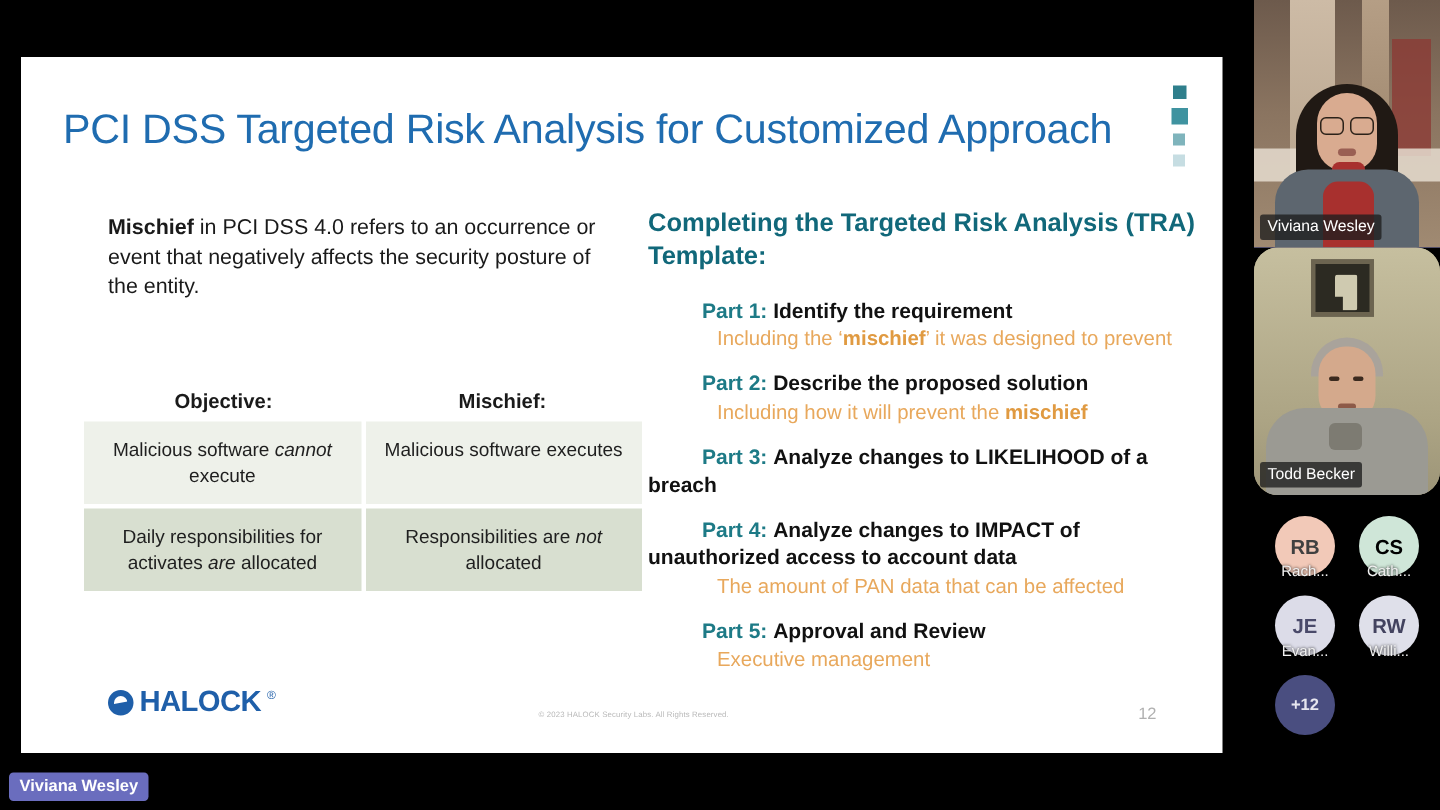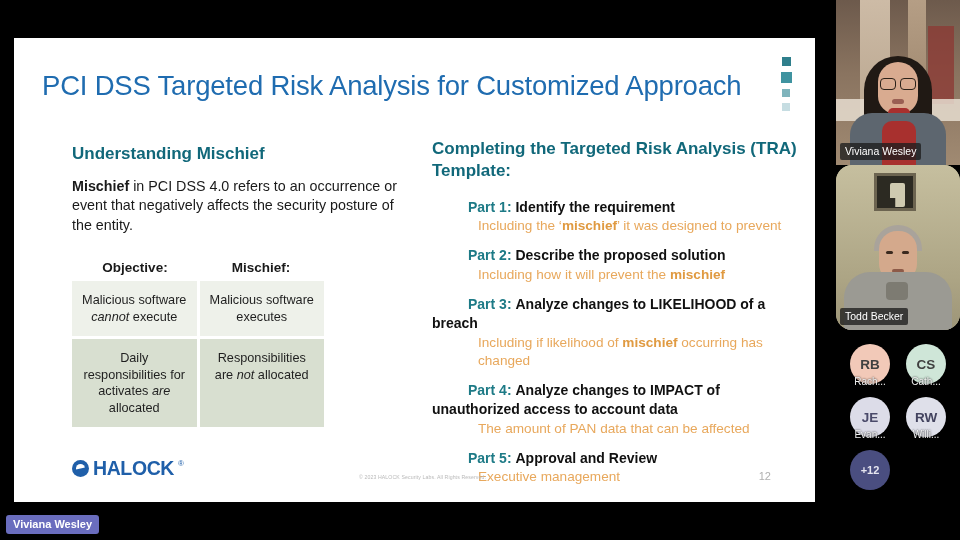--- a/index.html
+++ b/index.html
@@ -49,21 +49,21 @@
     line-height: 1.28; margin-bottom: 12px;
   }
   .sec-head.right { margin-bottom: 16px; }
 
   .body-para {
     font-size: 14.3px; color: #1a1a1a; line-height: 1.38;
   }
   .body-para b { font-weight: bold; }
 
   
-  .cmp-wrap { position: absolute; left: 58px; top: 222px; width: 252px; }
+  .cmp-wrap { position: absolute; left: 42px; top: 222px; width: 372px; }
   .cmp-heads { display: flex; margin-bottom: 6px; }
   .cmp-heads > div {
     flex: 1; text-align: center;
     font-size: 13.5px; font-weight: bold; color: #1a1a1a;
   }
   .cmp-table { display: flex; flex-direction: column; gap: 3px; }
   .cmp-row { display: flex; gap: 3px; }
   .cmp-cell {
     flex: 1; padding: 11px 8px;
     font-size: 12.7px; color: #1f1f1f; text-align: center;
@@ -266,21 +266,20 @@
     <div id="slide-title">PCI DSS Targeted Risk Analysis for Customized Approach</div>
 
     <div class="deco-stack">
       <div class="deco-sq s1"></div>
       <div class="deco-sq s2"></div>
       <div class="deco-sq s3"></div>
       <div class="deco-sq s4"></div>
     </div>
 
     <div class="col-left">
-      <div class="sec-head">Understanding Mischief</div>
       <div class="body-para">
         <b>Mischief</b><span> in PCI DSS 4.0 refers to an occurrence or event that negatively affects the security posture of the entity.</span>
       </div>
     </div>
 
     <div class="cmp-wrap">
       <div class="cmp-heads">
         <div>Objective:</div>
         <div>Mischief:</div>
       </div>
@@ -324,23 +323,20 @@
         </div>
         <div class="part-sub">
           <span>Including how it will prevent the </span><b>mischief</b><span></span>
         </div>
       </div>
 
       <div class="part">
         <div class="part-main">
           <span class="part-label">Part 3:</span>
           <span class="part-title">Analyze changes to LIKELIHOOD of a breach</span>
-        </div>
-        <div class="part-sub">
-          <span>Including if likelihood of </span><b>mischief</b><span> occurring has changed</span>
         </div>
       </div>
 
       <div class="part">
         <div class="part-main">
           <span class="part-label">Part 4:</span>
           <span class="part-title">Analyze changes to IMPACT of unauthorized access to account data</span>
         </div>
         <div class="part-sub">
           <span>The amount of PAN data that can be affected</span><b></b><span></span>
@@ -402,21 +398,21 @@
     </div>
 
     <div id="avatars">
       <div class="av-cell">
         <div class="av-circle" style="background:#f2c9b8;color:#404040;">
           <span class="init">RB</span>
         </div>
         <div class="av-name">Rach...</div>
       </div>
       <div class="av-cell">
-        <div class="av-circle" style="background:#cfe6d8;color:#404040;">
+        <div class="av-circle" style="background:#cfe6d8;color:#000000;">
           <span class="init">CS</span>
         </div>
         <div class="av-name">Cath...</div>
       </div>
       <div class="av-cell">
         <div class="av-circle" style="background:#dcdce8;color:#4a4a6a;">
           <span class="init">JE</span>
         </div>
         <div class="av-name">Evan...</div>
       </div>

